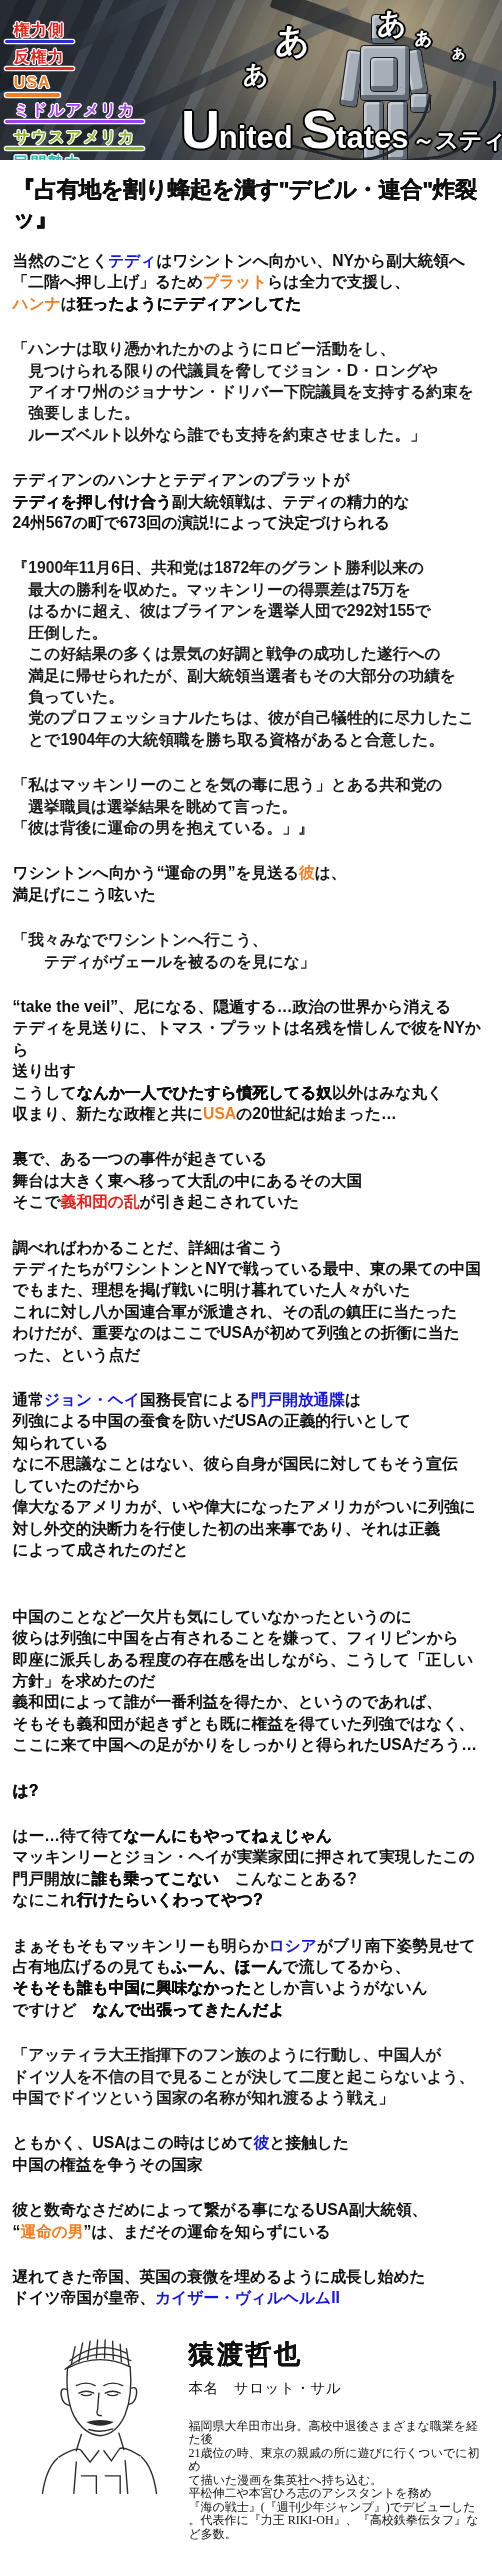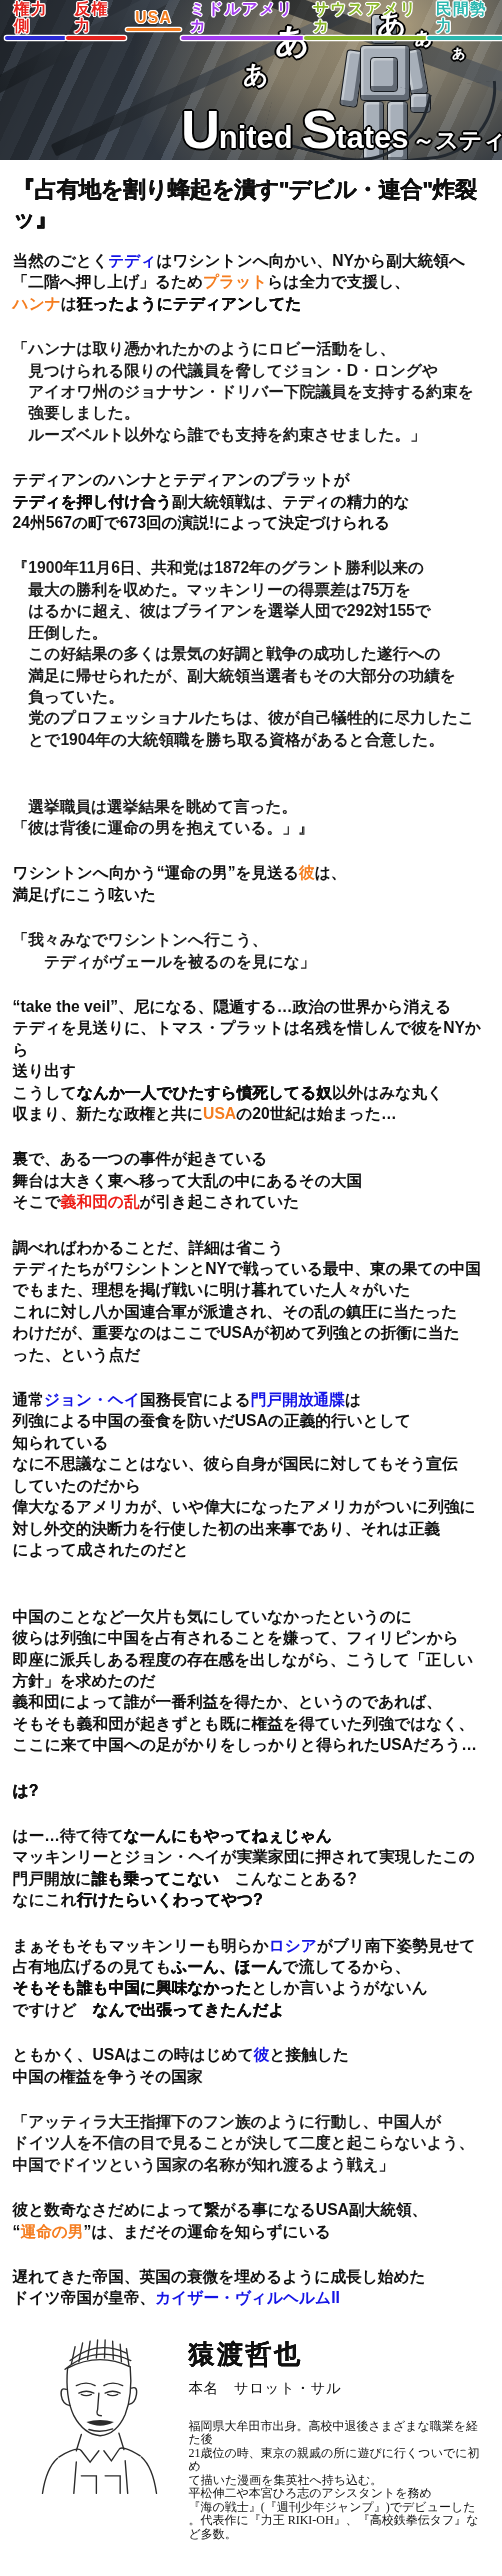--- a/index.html
+++ b/index.html
@@ -37,21 +37,21 @@
   
   .deco{position:absolute;color:#fff;font-weight:800;
     text-shadow:-1.9px 0 #000,1.9px 0 #000,0 -1.9px #000,0 1.9px #000,-1.3px -1.3px #000,1.3px 1.3px #000,-1.3px 1.3px #000,1.3px -1.3px #000;}
   #a1{left:275px;top:17.6px;font-size:34px;}
   #a2{left:377px;top:3.8px;font-size:29px;}
   #a3{left:412px;top:21.4px;font-size:21.4px;}
   #a4{left:450px;top:41px;font-size:16.3px;}
   #a5{left:243px;top:58px;font-size:25px;}
 
   
-  #tags{position:absolute;left:5px;top:0;display:flex;flex-direction:row;align-items:center;}
+  #tags{position:absolute;left:5px;top:21px;display:flex;flex-direction:column;align-items:flex-start;}
   .tag{display:flex;flex-direction:column;align-items:center;margin-bottom:4.4px;}
   .tag-label{font-size:15.7px;font-weight:800;letter-spacing:1.3px;line-height:1.1;padding:0 8.8px;
     text-shadow:-1.3px 0 #fff,1.3px 0 #fff,0 -1.3px #fff,0 1.3px #fff,-0.6px -0.6px #fff,0.6px 0.6px #fff,-0.6px 0.6px #fff,0.6px -0.6px #fff;}
   .tag-underline{height:3.1px;width:100%;border-radius:1.9px;box-shadow:0 0 0 1.3px #fff;margin-top:1.9px;}
 
   
   #title{position:absolute;left:181px;bottom:3.8px;white-space:nowrap;color:#fff;font-weight:800;
     text-shadow:-1.9px 0 #000,1.9px 0 #000,0 -1.9px #000,0 1.9px #000,-1.3px -1.3px #000,1.3px 1.3px #000,-1.3px 1.3px #000,1.3px -1.3px #000;}
   #title .cap{font-size:54px;line-height:.9;letter-spacing:-1.3px;}
   #title .small{font-size:31px;}
@@ -142,33 +142,33 @@
     </div>
   </div>
 
   <div id="article">
     <h1 id="episode-title">『占有地を割り蜂起を潰す"デビル・連合"炸裂ッ』</h1>
     <div id="paragraphs">
         <div class="para narr"><span>当然のごとく</span><span class="blue">テディ</span><span>はワシントンへ向かい、NYから副大統領へ</span><br><span>「二階へ押し上げ」るため</span><span class="orange">プラット</span><span>らは全力で支援し、</span><br><span class="orange">ハンナ</span><span>は</span><span class="b">狂ったようにテディアンしてた</span></div>
         <div class="para quote gap"><span>「ハンナは取り憑かれたかのようにロビー活動をし、</span><br><span>　見つけられる限りの代議員を脅してジョン・D・ロングや</span><br><span>　アイオワ州のジョナサン・ドリバー下院議員を支持する約束を</span><br><span>　強要しました。</span><br><span>　ルーズベルト以外なら誰でも支持を約束させました。」</span></div>
         <div class="para narr gap"><span>テディアンのハンナとテディアンのプラットが</span><br><span class="b">テディを押し付け合う</span><span>副大統領戦は、テディの精力的な</span><br><span>24州567の町で673回の演説!によって決定づけられる</span></div>
         <div class="para quote gap"><span>『1900年11月6日、共和党は1872年のグラント勝利以来の</span><br><span>　最大の勝利を収めた。マッキンリーの得票差は75万を</span><br><span>　はるかに超え、彼はブライアンを選挙人団で292対155で</span><br><span>　圧倒した。</span><br><span>　この好結果の多くは景気の好調と戦争の成功した遂行への</span><br><span>　満足に帰せられたが、副大統領当選者もその大部分の功績を</span><br><span>　負っていた。</span><br><span>　党のプロフェッショナルたちは、彼が自己犠牲的に尽力したこ</span><br><span>　とで1904年の大統領職を勝ち取る資格があると合意した。</span></div>
-        <div class="para quote gap"><br><span>　選挙職員は選挙結果を眺めて言った。</span><br><span>「彼は背後に運命の男を抱えている。」』</span></div>
+        <div class="para quote gap"><span>「私はマッキンリーのことを気の毒に思う」とある共和党の</span><br><span>　選挙職員は選挙結果を眺めて言った。</span><br><span>「彼は背後に運命の男を抱えている。」』</span></div>
         <div class="para narr gap"><span>ワシントンへ向かう“運命の男”を見送る</span><span class="orange">彼</span><span>は、</span><br><span>満足げにこう呟いた</span></div>
         <div class="para quote gap"><span>「我々みなでワシントンへ行こう、</span><br><span>　　テディがヴェールを被るのを見にな」</span></div>
         <div class="para narr gap"><span>“take the veil”、尼になる、隠遁する…政治の世界から消える</span><br><span>テディを見送りに、トマス・プラットは名残を惜しんで彼をNYから</span><br><span>送り出す</span><br><span>こうして</span><span class="b">なんか一人でひたすら憤死してる奴</span><span>以外はみな丸く</span><br><span>収まり、新たな政権と共に</span><span class="orange">USA</span><span>の20世紀は始まった…</span></div>
         <div class="para narr gap"><span>裏で、ある一つの事件が起きている</span><br><span>舞台は大きく東へ移って大乱の中にあるその大国</span><br><span>そこで</span><span class="red">義和団の乱</span><span>が引き起こされていた</span></div>
         <div class="para narr gap"><span>調べればわかることだ、詳細は省こう</span><br><span>テディたちがワシントンとNYで戦っている最中、東の果ての中国</span><br><span>でもまた、理想を掲げ戦いに明け暮れていた人々がいた</span><br><span>これに対し八か国連合軍が派遣され、その乱の鎮圧に当たった</span><br><span>わけだが、重要なのはここでUSAが初めて列強との折衝に当た</span><br><span>った、という点だ</span></div>
         <div class="para narr gap"><span>通常</span><span class="blue">ジョン・ヘイ</span><span>国務長官による</span><span class="blue">門戸開放通牒</span><span>は</span><br><span>列強による中国の蚕食を防いだUSAの正義的行いとして</span><br><span>知られている</span><br><span>なに不思議なことはない、彼ら自身が国民に対してもそう宣伝</span><br><span>していたのだから</span><br><span>偉大なるアメリカが、いや偉大になったアメリカがついに列強に</span><br><span>対し外交的決断力を行使した初の出来事であり、それは正義</span><br><span>によって成されたのだと</span></div>
         <div class="para narr gap"><br><span>中国のことなど一欠片も気にしていなかったというのに</span><br><span>彼らは列強に中国を占有されることを嫌って、フィリピンから</span><br><span>即座に派兵しある程度の存在感を出しながら、こうして「正しい</span><br><span>方針」を求めたのだ</span><br><span>義和団によって誰が一番利益を得たか、というのであれば、</span><br><span>そもそも義和団が起きずとも既に権益を得ていた列強ではなく、</span><br><span>ここに来て中国への足がかりをしっかりと得られたUSAだろう…</span></div>
         <div class="para narr gap"><span class="b">は?</span></div>
         <div class="para narr gap"><span>はー…待て待て</span><span class="b">なーんにもやってねぇじゃん</span><br><span>マッキンリーとジョン・ヘイが実業家団に押されて実現したこの</span><br><span>門戸開放に</span><span class="b">誰も乗ってこない</span><span>　こんなことある?</span><br><span>なにこれ</span><span class="b">行けたらいくわってやつ?</span></div>
         <div class="para narr gap"><span>まぁそもそもマッキンリーも明らか</span><span class="blue">ロシア</span><span>がブリ南下姿勢見せて</span><br><span>占有地広げるの見ても</span><span class="b">ふーん、ほーん</span><span>で流してるから、</span><br><span class="b">そもそも誰も中国に興味なかった</span><span>としか言いようがないん</span><br><span>ですけど　</span><span class="b">なんで出張ってきたんだよ</span></div>
+        <div class="para quote gap"><span>「アッティラ大王指揮下のフン族のように行動し、中国人が</span><br><span>ドイツ人を不信の目で見ることが決して二度と起こらないよう、</span><br><span>中国でドイツという国家の名称が知れ渡るよう戦え」</span></div>
         <div class="para narr gap"><span>ともかく、USAはこの時はじめて</span><span class="blue">彼</span><span>と接触した</span><br><span>中国の権益を争うその国家</span></div>
-        <div class="para quote gap"><span>「アッティラ大王指揮下のフン族のように行動し、中国人が</span><br><span>ドイツ人を不信の目で見ることが決して二度と起こらないよう、</span><br><span>中国でドイツという国家の名称が知れ渡るよう戦え」</span></div>
         <div class="para narr gap"><span>彼と数奇なさだめによって繋がる事になるUSA副大統領、</span><br><span>“</span><span class="orange">運命の男</span><span>”は、まだその運命を知らずにいる</span></div>
         <div class="para narr gap"><span>遅れてきた帝国、英国の衰微を埋めるように成長し始めた</span><br><span>ドイツ帝国が皇帝、</span><span class="blue">カイザー・ヴィルヘルムII</span></div>
       </div>
 
     <div id="author">
       <svg id="author-portrait" width="157" height="166" viewBox="0 0 250 265">
         <g fill="none" stroke="#2b2b2b" stroke-width="2.2" stroke-linecap="round">
 
           <path d="M78 52 Q120 18 168 40"></path>
           <path d="M70 66 Q118 26 175 52"></path>

